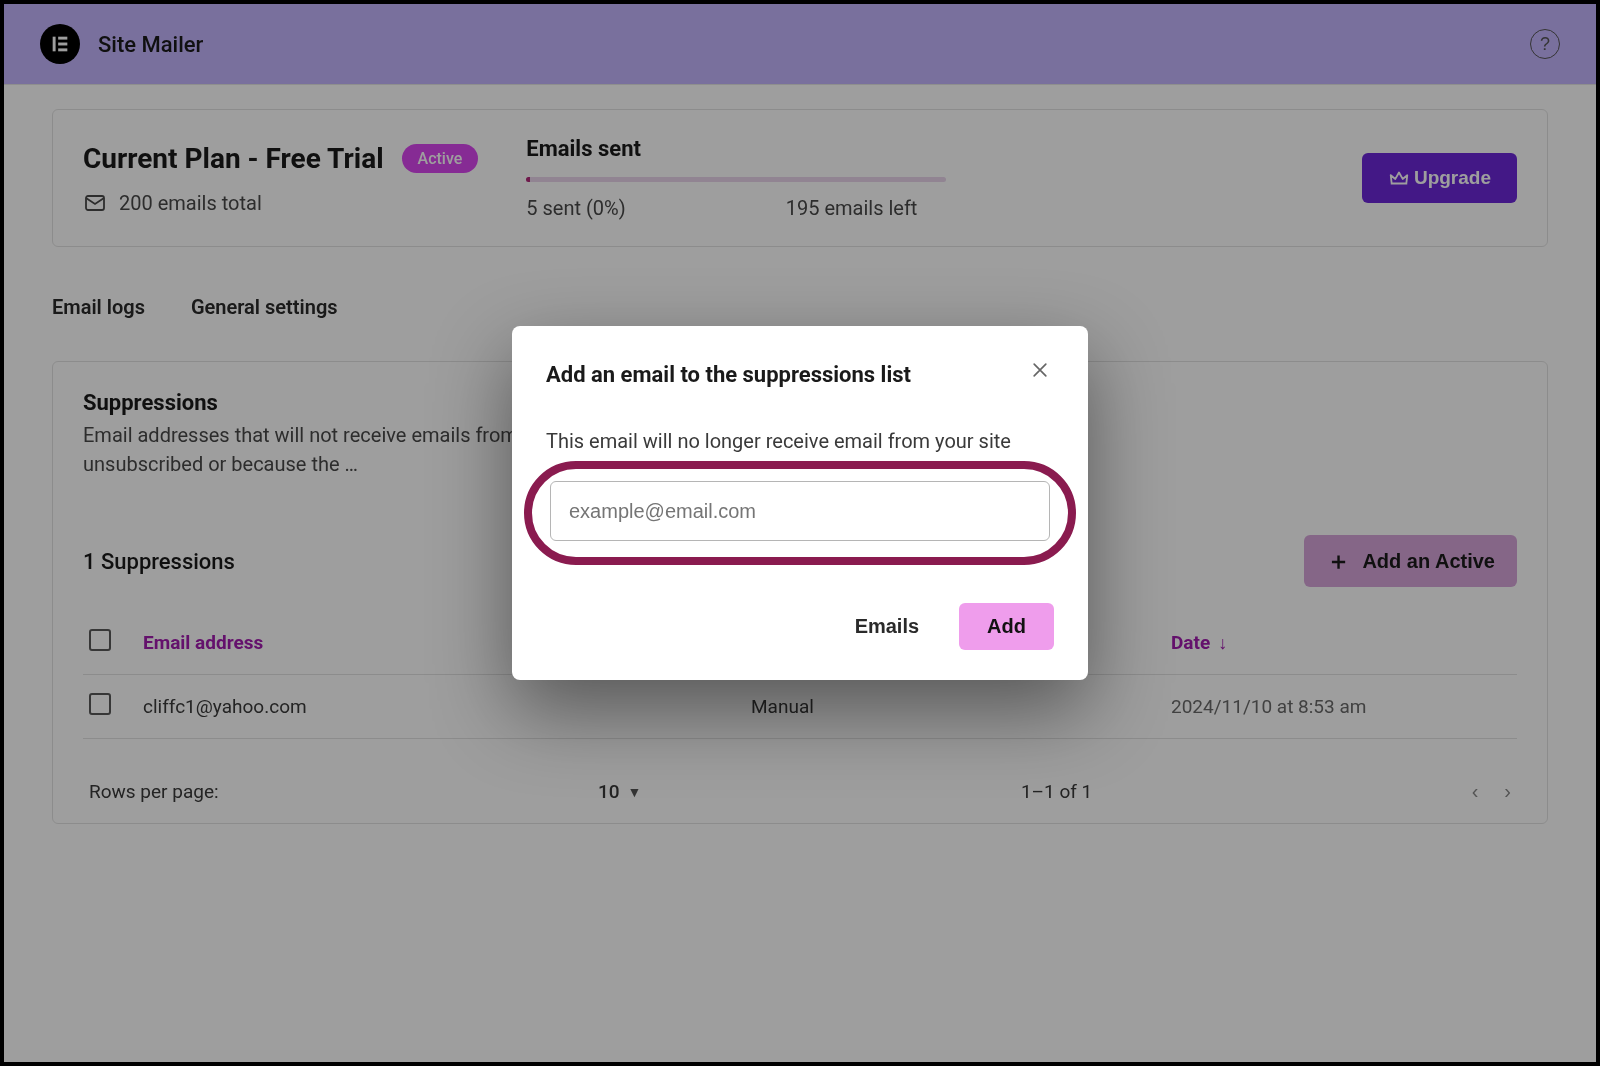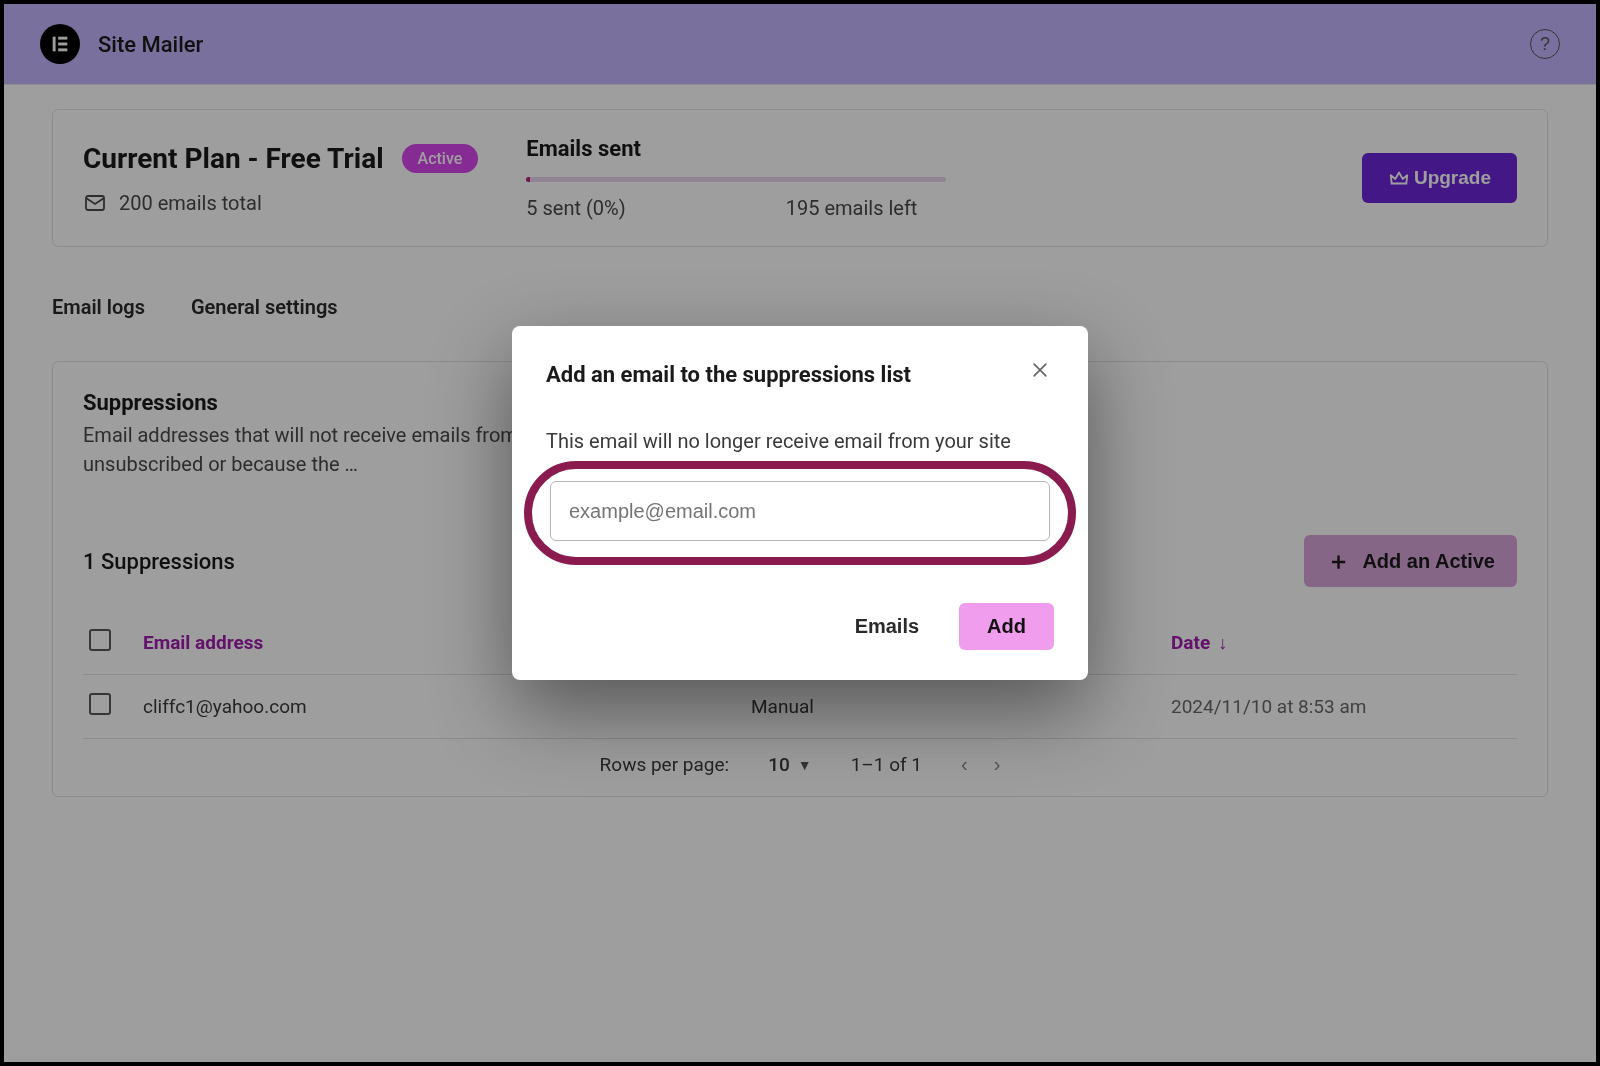--- a/index.html
+++ b/index.html
@@ -138,22 +138,22 @@
     .thead { font-weight: 700; color: #a21caf; }
     .trow { color: #3a3a3a; }
     .checkbox {
       width: 22px; height: 22px; border: 2px solid #5a5a5a; border-radius: 3px;
       display: inline-block; cursor: pointer;
     }
     .th-date { display: flex; align-items: flex-end; gap: 8px; }
     .arrow-down { font-size: 1.8rem; }
     .date-cell { color: #6a6a6a; }
     .table-footer {
-      margin-top: 8px; padding: 6px 6px 0;
-      display: flex; justify-content: center;
+      margin-top: 35px; padding: 6px 6px 0;
+      display: flex; justify-content: space-between;
       align-items: center; gap: 39px;
       font-size: 1.9rem; color: #3a3a3a;
     }
     .rpp-val { display: flex; align-items: center; gap: 8px; font-weight: 500; cursor: pointer; }
     .caret { font-size: 1.4rem; color: #555; }
     .pager { display: flex; gap: 26px; }
     .pager-btn {
       background: transparent; border: none; font-size: 2.0rem;
       color: #888; cursor: pointer;
     }

